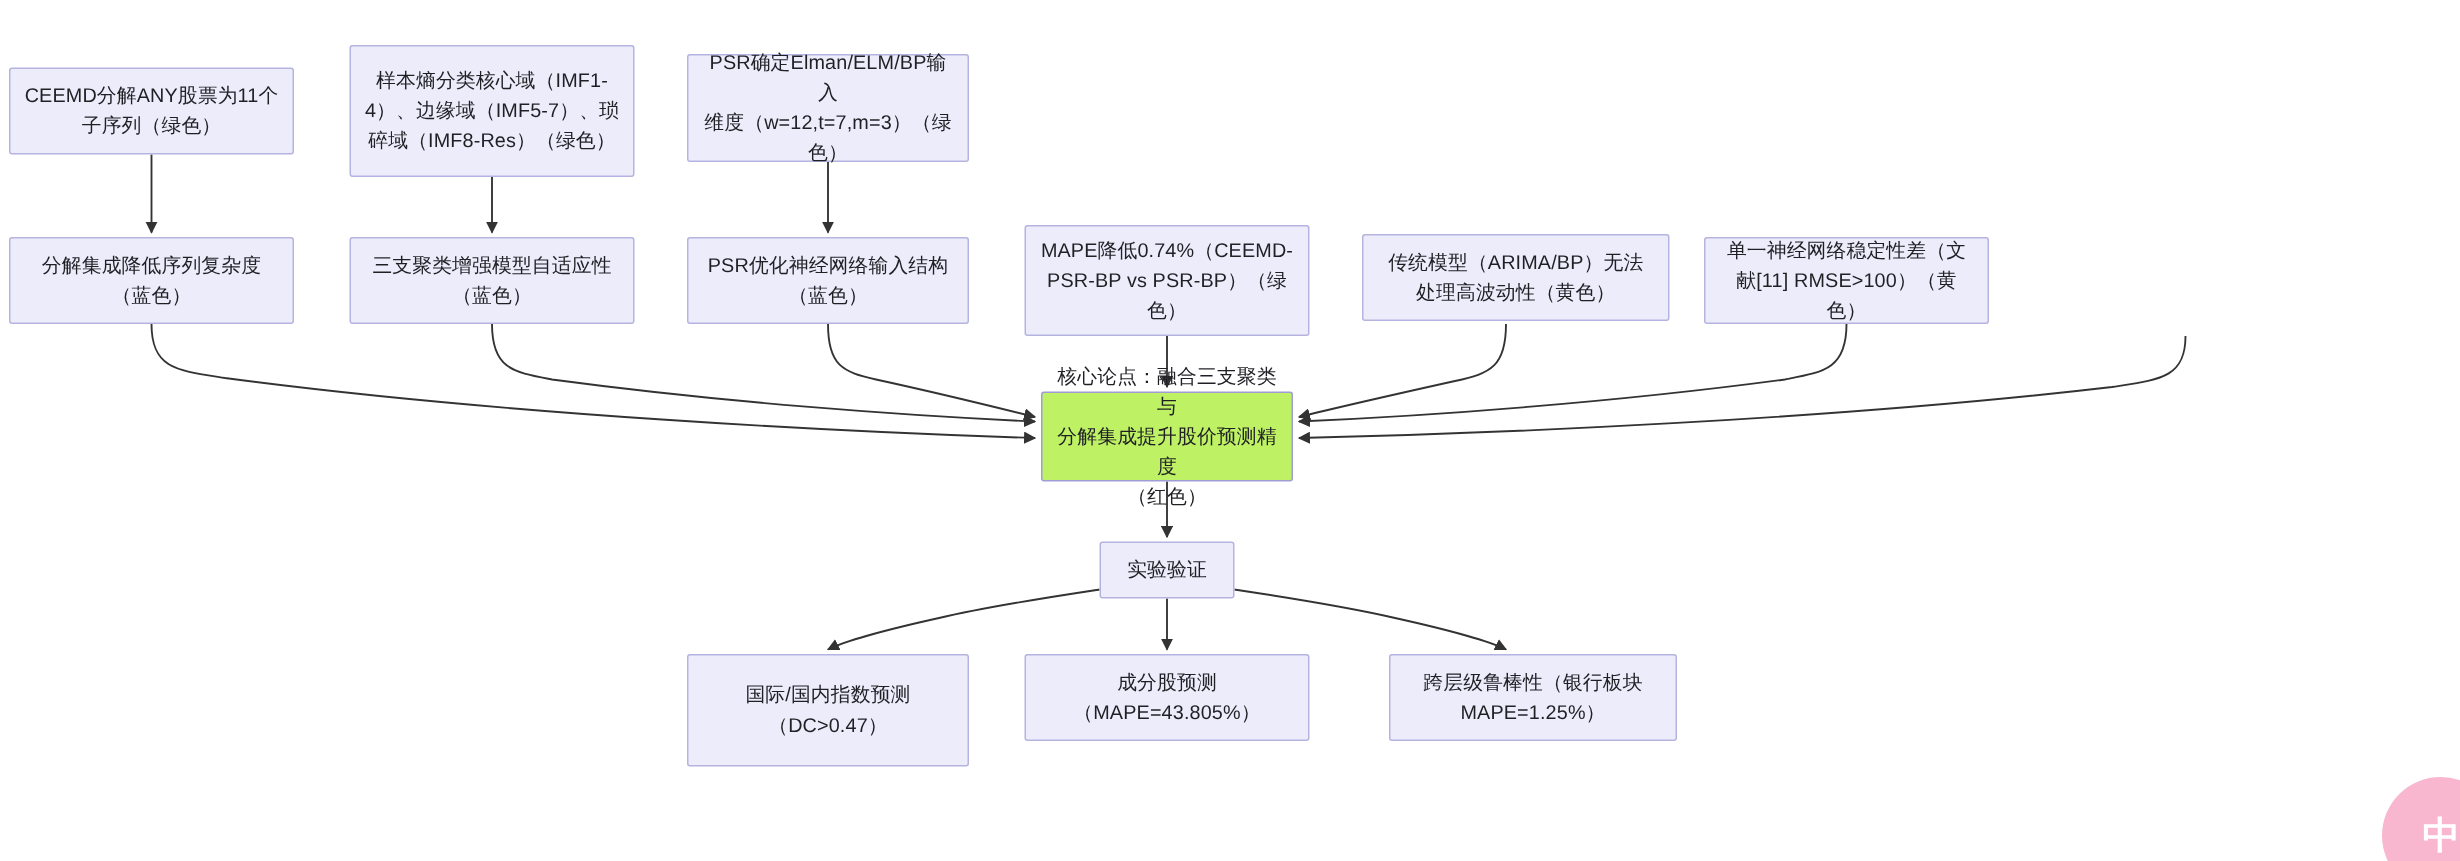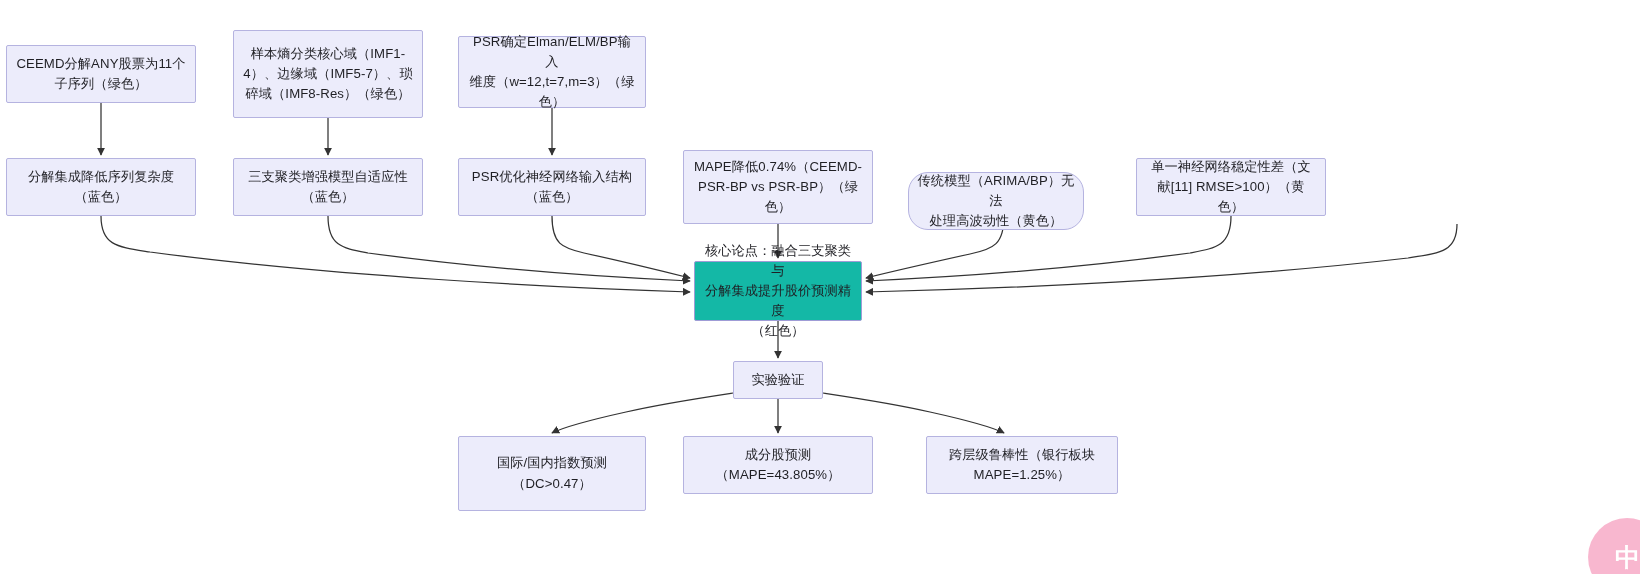--- a/index.html
+++ b/index.html
@@ -45,21 +45,21 @@
     padding: 4px 8px;
     z-index: 2;
   }
   .node .node-label {
     display: block;
     width: 100%;
     white-space: pre-line;
   }
   .node.core {
     border-color: #9f9cd6;
-    background: #14b8a6;
+    background: #bef264;
   }
   .watermark {
     position: absolute;
     width: 78px;
     height: 78px;
     border-radius: 50%;
     background: #f7a8c5;
     opacity: 0.82;
     display: flex;
     align-items: center;
@@ -139,21 +139,21 @@
     <span class="node-label">PSR优化神经网络输入结构
 （蓝色）</span>
   </div>
 
   <div class="node" style="left:683px; top:150px; width:190px; height:74px;">
     <span class="node-label">MAPE降低0.74%（CEEMD-
 PSR-BP vs PSR-BP）（绿
 色）</span>
   </div>
 
-  <div class="node" style="left:908px; top:172px; width:176px; height:58px;border-radius:20px;">
+  <div class="node" style="left:908px; top:156px; width:205px; height:58px;">
     <span class="node-label">传统模型（ARIMA/BP）无法
 处理高波动性（黄色）</span>
   </div>
 
   <div class="node" style="left:1136px; top:158px; width:190px; height:58px;">
     <span class="node-label">单一神经网络稳定性差（文
 献[11] RMSE&gt;100）（黄色）</span>
   </div>
 
 

